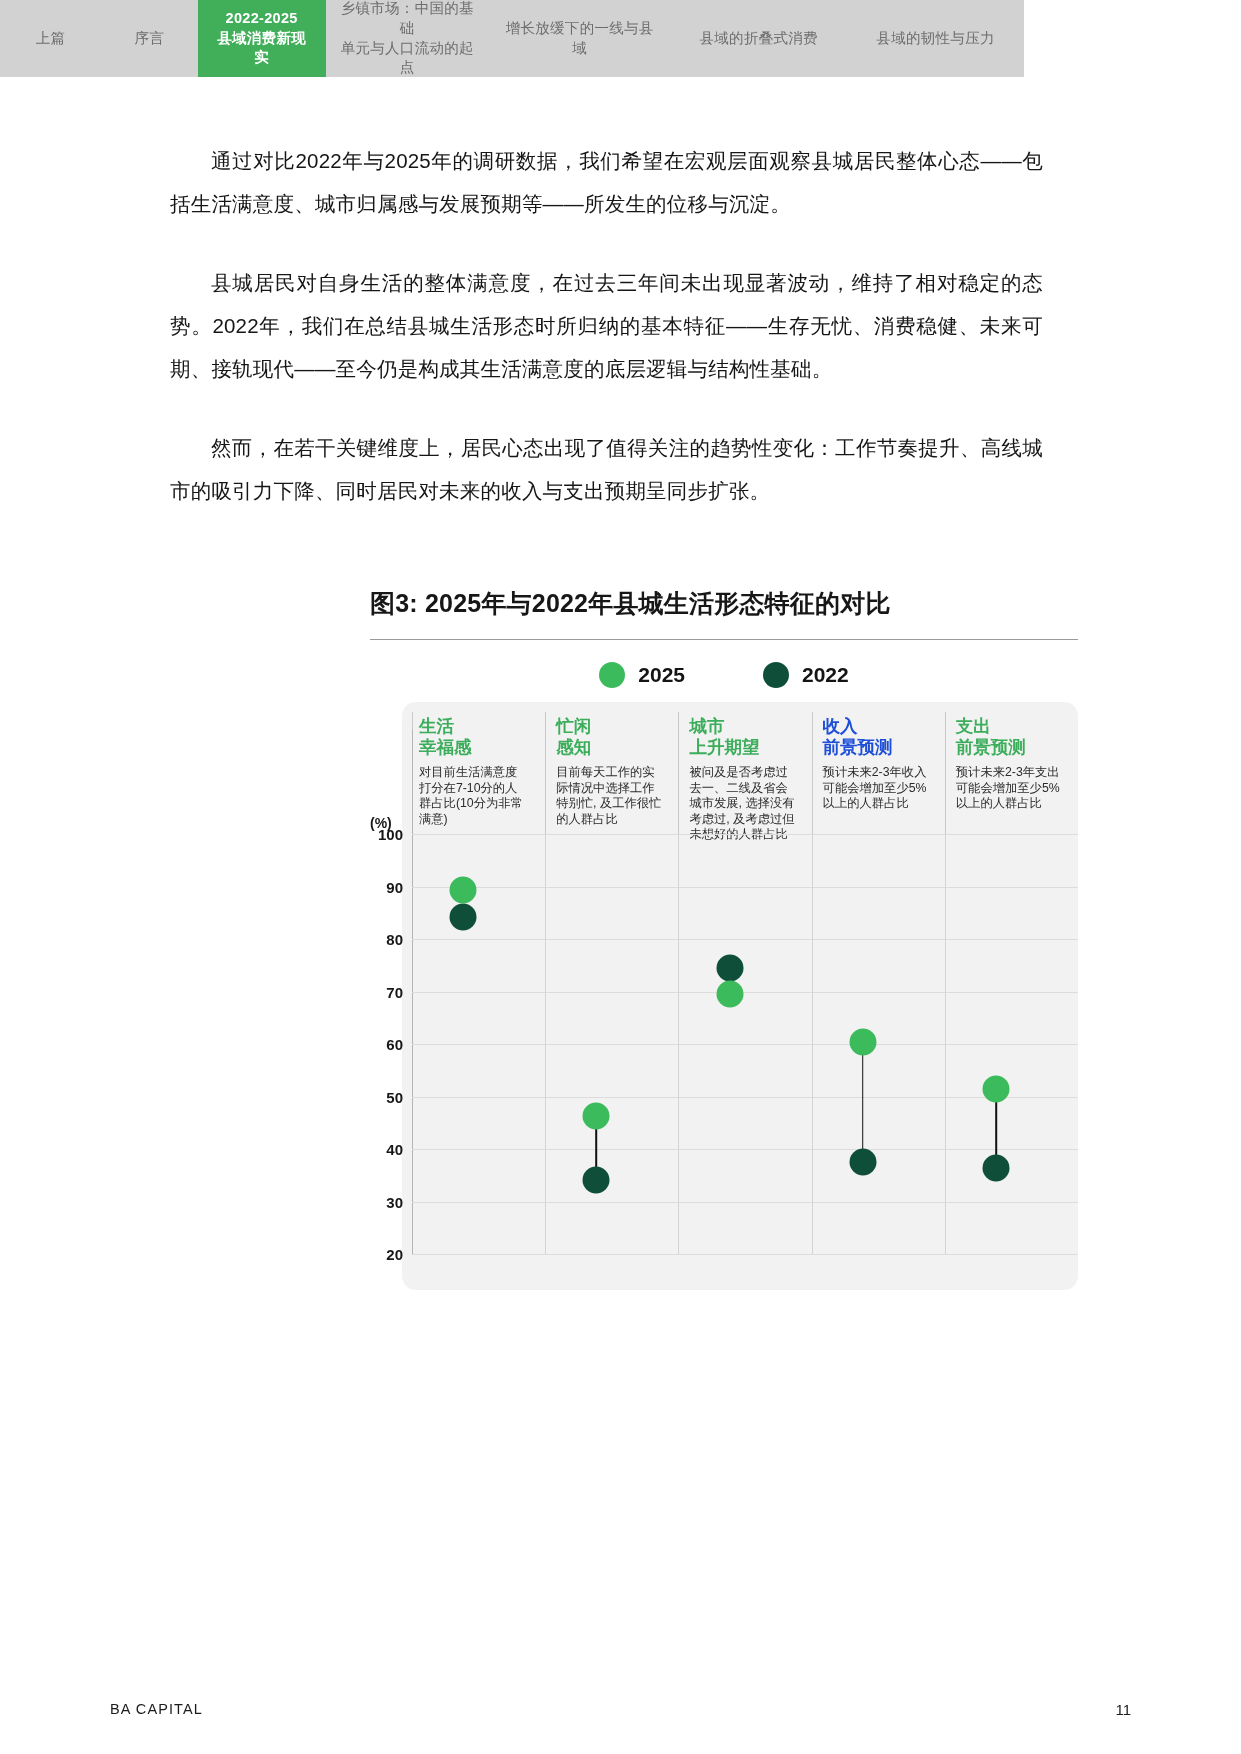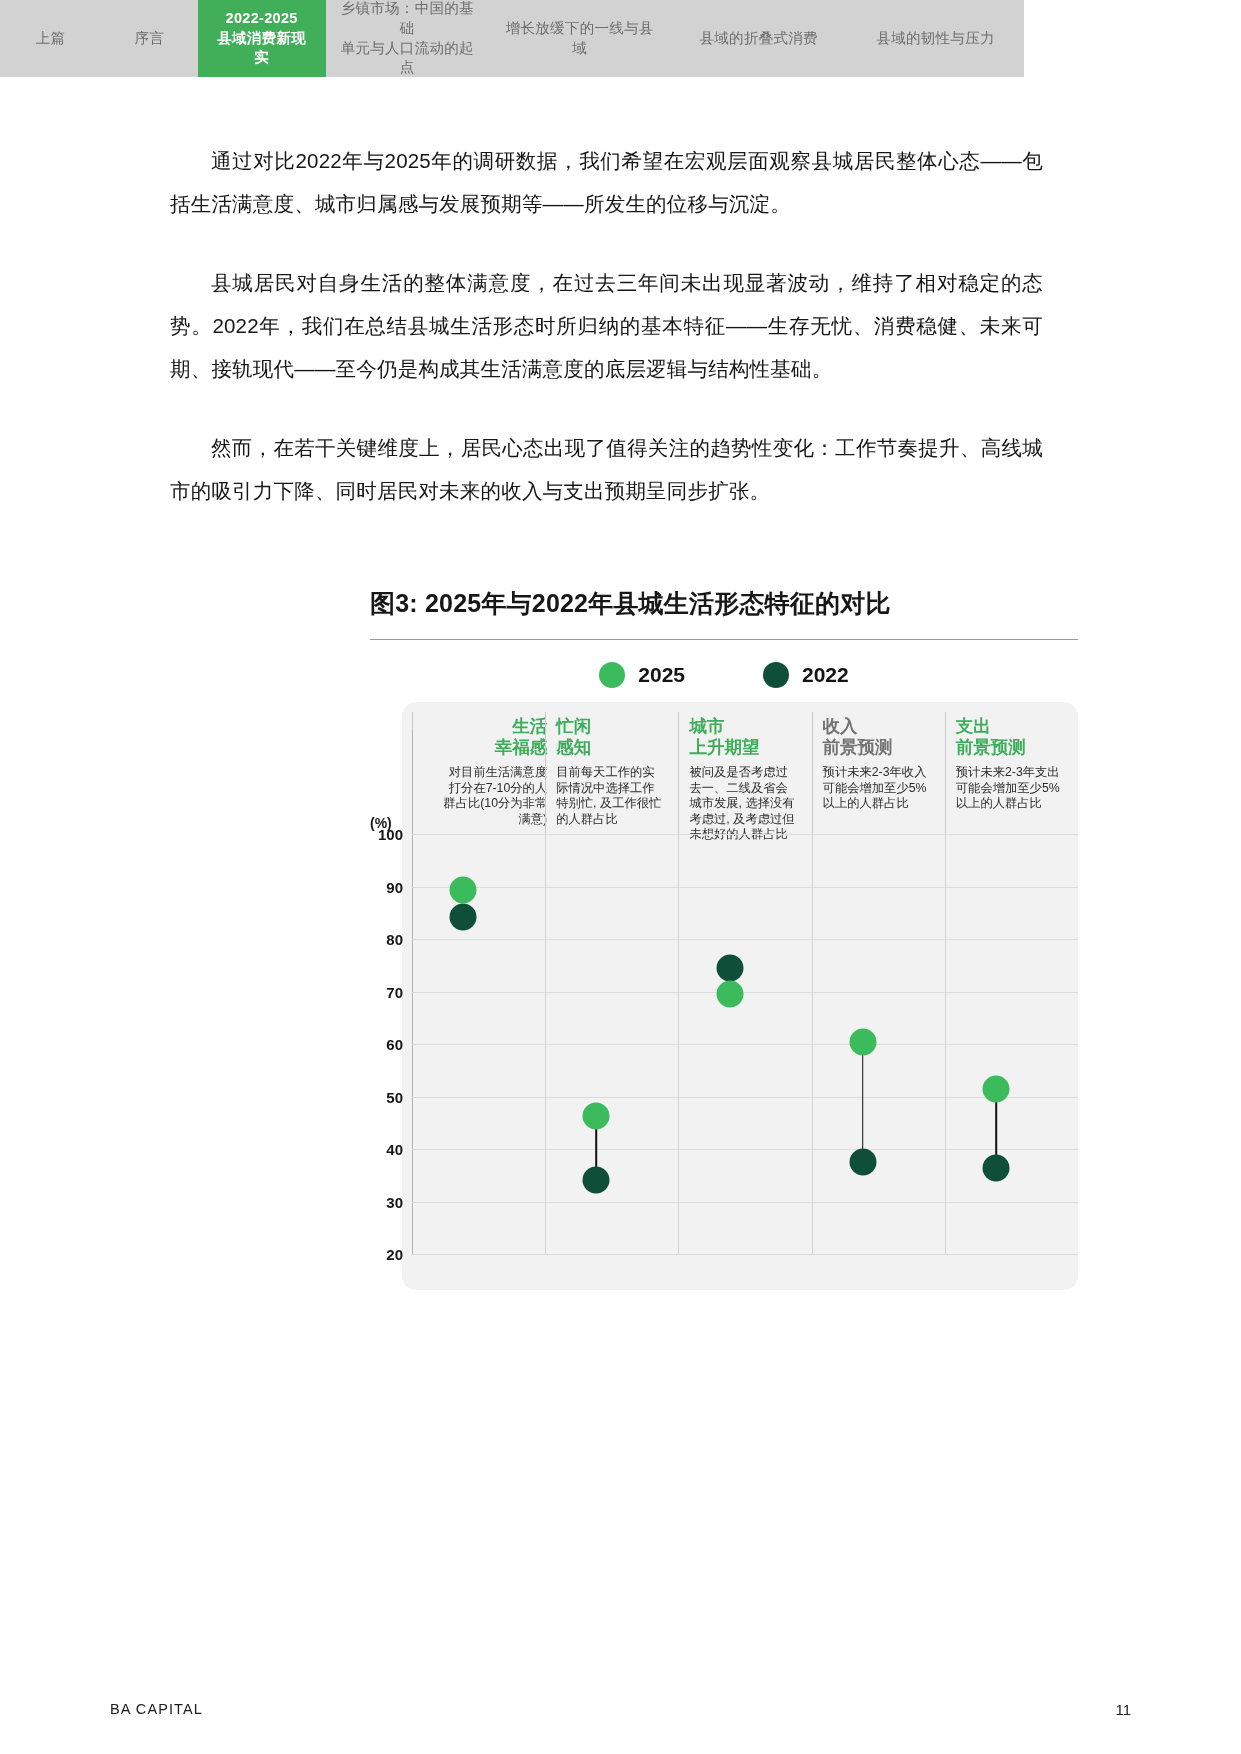--- a/index.html
+++ b/index.html
@@ -251,40 +251,40 @@
         <div class="legend-item">
           <span class="legend-dot" style="background: rgb(15, 79, 58);"></span>
           <span class="legend-label">2022</span>
         </div>
       </div>
 
     <div class="panel">
       <div class="panel-bg"></div>
       <div id="columns">
           <div class="col-divider" style="left: 42px; height: 122px;"></div>
-          <div class="col-head" style="left: 56px; width: 121.2px; text-align: right;">
+          <div class="col-head" style="left: 38px; width: 121.2px;">
             <div class="col-title" style="color: rgb(60, 174, 91);">生活
 幸福感</div>
             <div class="col-desc">对目前生活满意度打分在7-10分的人群占比(10分为非常满意)</div>
           </div>
           <div class="col-divider" style="left: 175.2px; height: 122px;"></div>
           <div class="col-head" style="left: 175.2px; width: 121.2px;">
             <div class="col-title" style="color: rgb(60, 174, 91);">忙闲
 感知</div>
             <div class="col-desc">目前每天工作的实际情况中选择工作特别忙, 及工作很忙的人群占比</div>
           </div>
           <div class="col-divider" style="left: 308.4px; height: 122px;"></div>
           <div class="col-head" style="left: 308.4px; width: 121.2px;">
             <div class="col-title" style="color: rgb(60, 174, 91);">城市
 上升期望</div>
             <div class="col-desc">被问及是否考虑过去一、二线及省会城市发展, 选择没有考虑过, 及考虑过但未想好的人群占比</div>
           </div>
           <div class="col-divider" style="left: 441.6px; height: 122px;"></div>
           <div class="col-head" style="left: 441.6px; width: 121.2px;">
-            <div class="col-title" style="color: #737373;">收入
+            <div class="col-title" style="color: #1d4ed8;">收入
 前景预测</div>
             <div class="col-desc">预计未来2-3年收入可能会增加至少5%以上的人群占比</div>
           </div>
           <div class="col-divider" style="left: 574.8px; height: 122px;"></div>
           <div class="col-head" style="left: 574.8px; width: 121.2px;">
             <div class="col-title" style="color: rgb(60, 174, 91);">支出
 前景预测</div>
             <div class="col-desc">预计未来2-3年支出可能会增加至少5%以上的人群占比</div>
           </div>
         </div>

